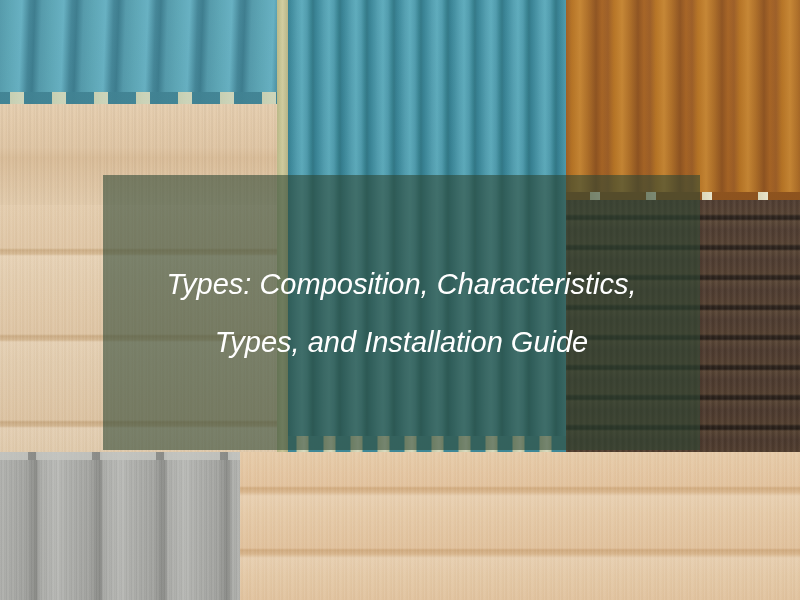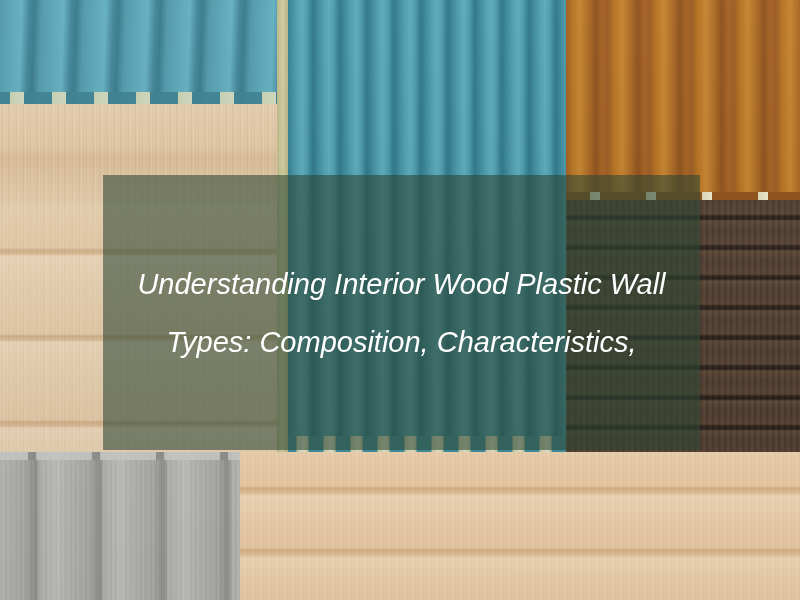--- a/index.html
+++ b/index.html
@@ -205,18 +205,18 @@
   <div class="layer" id="divider-olive"></div>
   <div class="layer" id="center-teal"></div>
   <div class="layer" id="right-teak"></div>
   <div class="layer" id="right-walnut"></div>
   <div class="layer" id="bottom-beech"></div>
   <div class="layer" id="bl-grey"></div>
   <div class="layer" id="photo-soften"></div>
 
   <div id="title-overlay">
     <h1 id="title-heading">
-      <span class="tline">Understanding Interior Wood Plastic Wall</span>
       <span class="tline">Types: Composition, Characteristics,</span>
+      <span class="tline">Types, and Installation Guide</span>
     </h1>
   </div>
 
 </div>
 
 </body></html>

